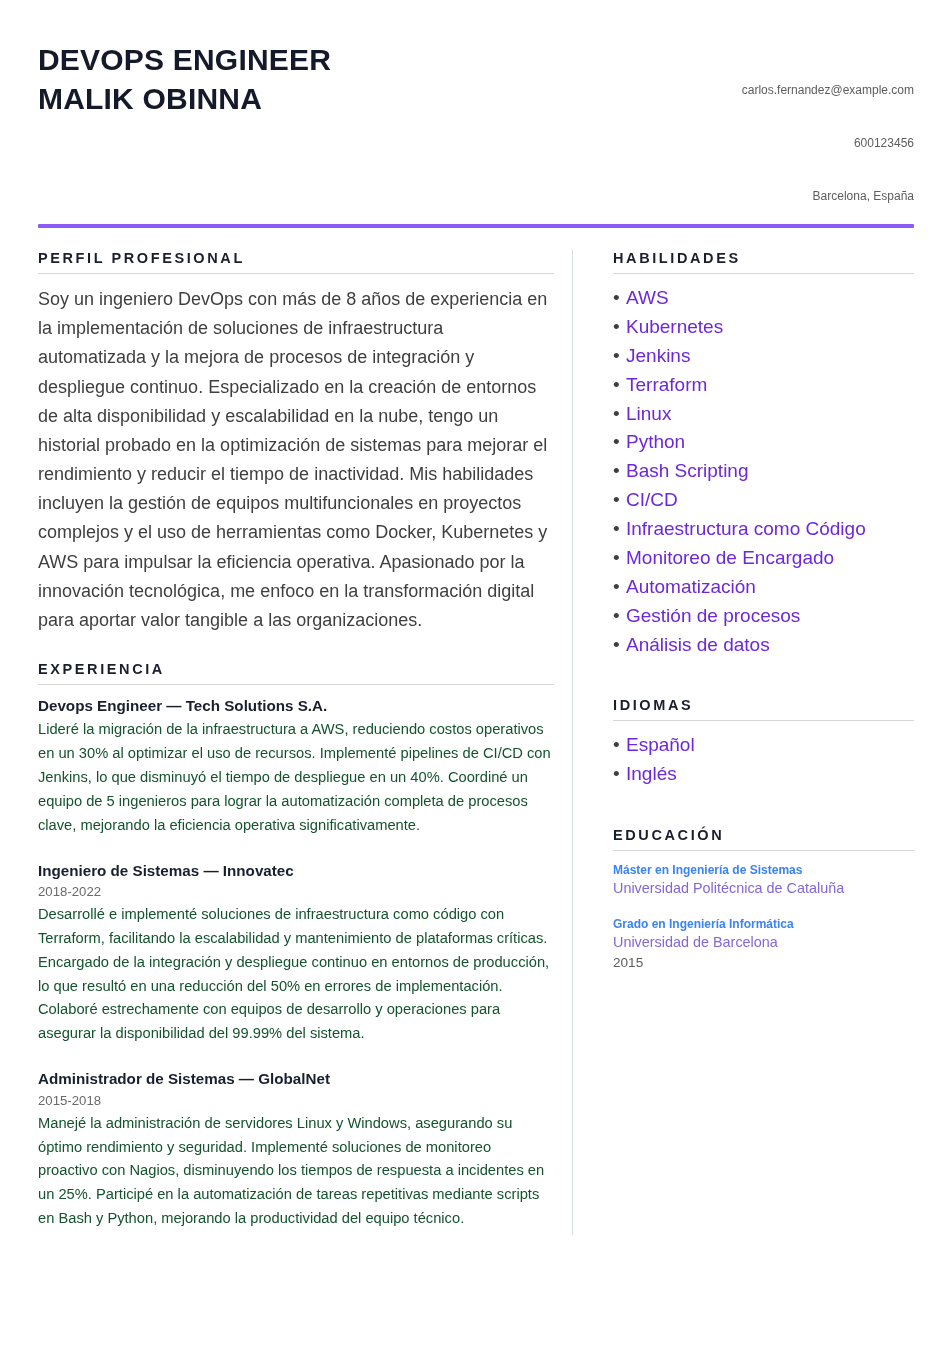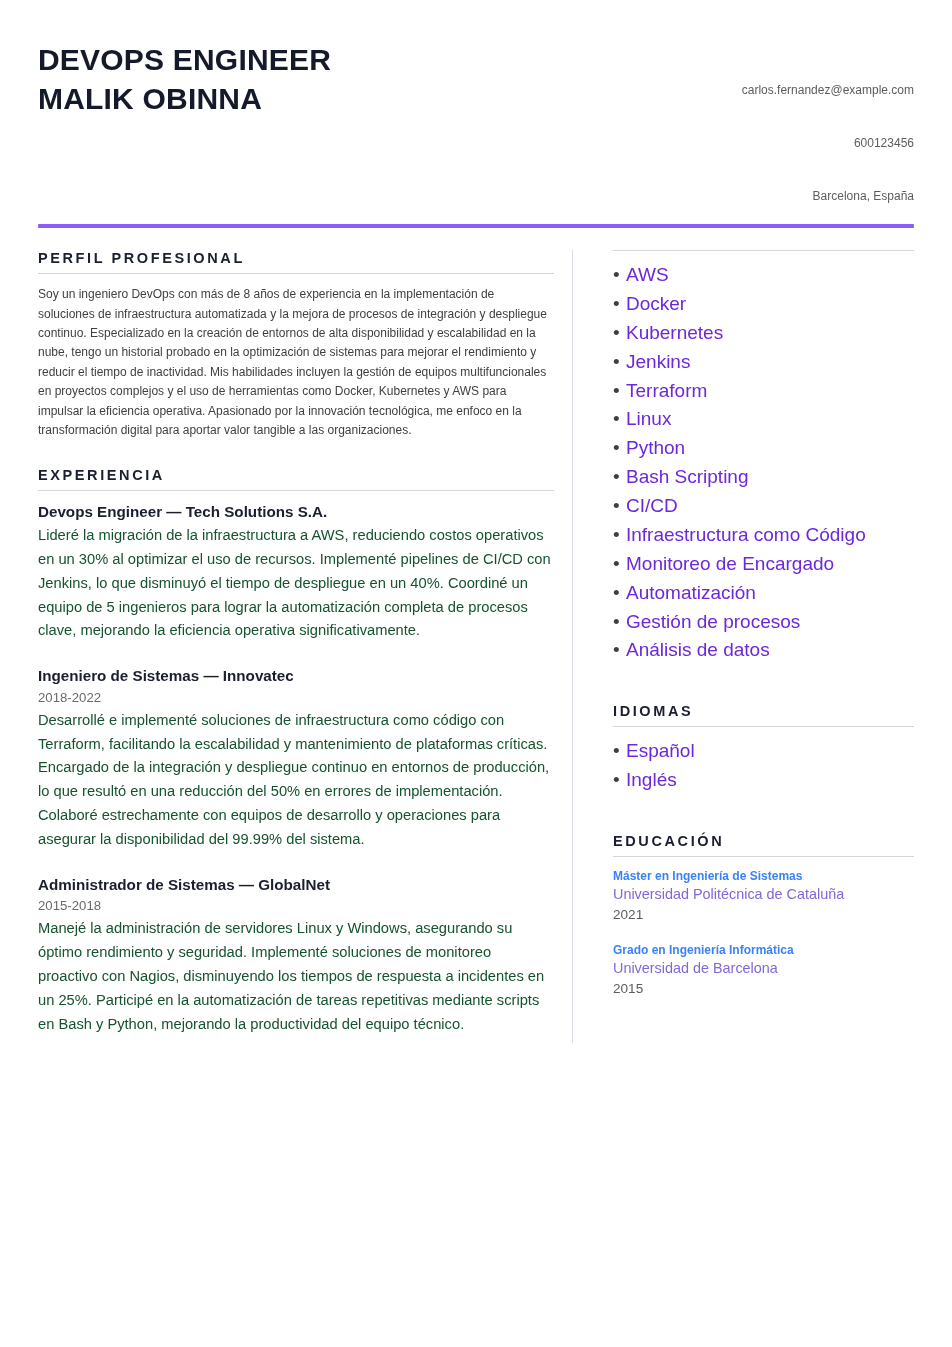--- a/index.html
+++ b/index.html
@@ -110,21 +110,21 @@
   .section-rule {
     height: 1px;
     background: #d6d6d6;
     margin-bottom: 11px;
   }
 
   .side .section-title { font-size: 14.5px; letter-spacing: 2.6px; }
 
   
   .profile-text {
-    font-size: 12px;
+    font-size: 18px;
     line-height: 1.62;
     color: #3f3f3f;
     text-align: left;
   }
 
   
   .exp-block { margin-bottom: 23px; }
   .exp-block:last-child { margin-bottom: 0; }
 
   .exp-role {
@@ -246,24 +246,24 @@
         </div>
       </div>
 
     </div>
 
     <div class="divider"></div>
 
     <div class="col-side side">
 
       <div class="section">
+        <div class="section-title">HABILIDADES</div>
         <div class="section-rule"></div>
         <ul class="bullet-list">
           <li>AWS</li>
-          <li>Docker</li>
           <li>Kubernetes</li>
           <li>Jenkins</li>
           <li>Terraform</li>
           <li>Linux</li>
           <li>Python</li>
           <li>Bash Scripting</li>
           <li>CI/CD</li>
           <li>Infraestructura como Código</li>
           <li>Monitoreo de Encargado</li>
           <li>Automatización</li>
@@ -281,21 +281,20 @@
         </ul>
       </div>
 
       <div class="section side-section-gap">
         <div class="section-title">EDUCACIÓN</div>
         <div class="section-rule"></div>
 
         <div class="edu-block">
           <div class="edu-degree">Máster en Ingeniería de Sistemas</div>
           <div class="edu-school">Universidad Politécnica de Cataluña</div>
-          <div class="edu-year">2021</div>
         </div>
 
         <div class="edu-block">
           <div class="edu-degree">Grado en Ingeniería Informática</div>
           <div class="edu-school">Universidad de Barcelona</div>
           <div class="edu-year">2015</div>
         </div>
       </div>
 
     </div>

